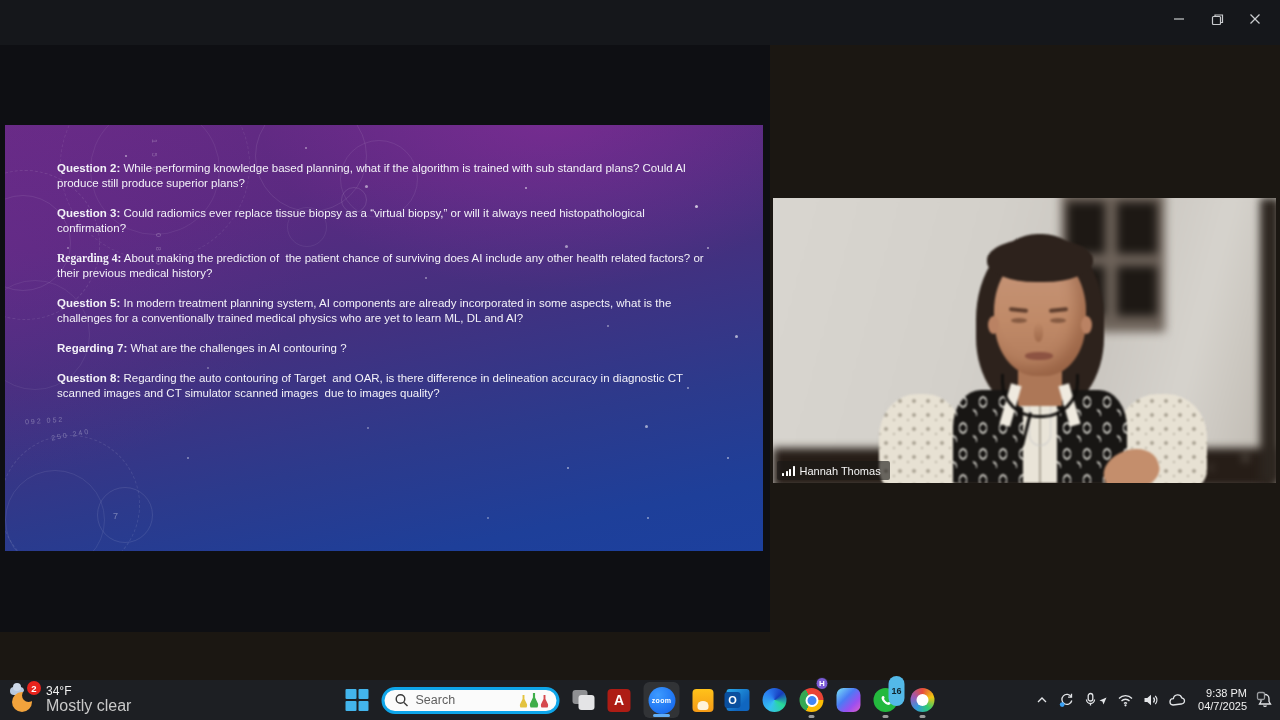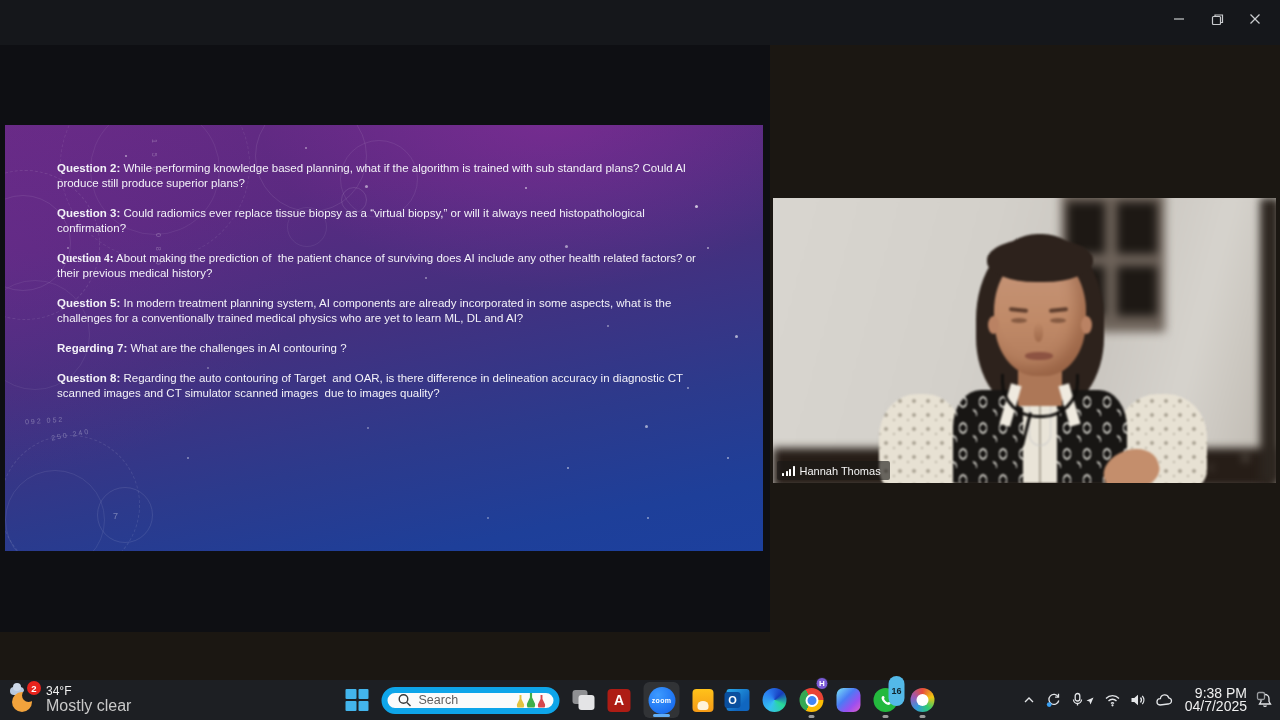--- a/index.html
+++ b/index.html
@@ -110,21 +110,21 @@
   #weather .wtxt div:last-child { font-size:16px; color:#c9c9c9; line-height:14px; }
 
   #centericons { position:absolute; left:50%; top:0; height:40px; transform:translateX(-50%);
     display:flex; align-items:center; gap:13px; }
   .tb-app { position:relative; height:40px; display:flex; align-items:center; justify-content:center; }
   .dotind { position:absolute; bottom:2px; left:50%; transform:translateX(-50%); width:6px; height:3px;
     border-radius:2px; background:#9b9b9b; }
   .start { width:23px; height:23px; display:grid; grid-template-columns:11px 11px; grid-gap:1.5px; }
   .start i { background:#43b5ec; width:10.5px; height:10.5px; border-radius:1px; }
   .searchpill { position:relative; width:178px; height:27px; border-radius:14px; background:#fbfbfb;
-    display:flex; align-items:center; padding:0 8px 0 10px; border:6px solid #0ea5e9; }
+    display:flex; align-items:center; padding:0 8px 0 10px; border:3px solid #0ea5e9; }
   .searchpill svg { flex:none; }
   .searchpill input { flex:1; min-width:0; border:none; outline:none; background:transparent;
     font-size:12.5px; color:#444; margin-left:7px; font-family:"Liberation Sans",sans-serif; }
   .searchpill input::placeholder { color:#5f5f5f; }
   .flasks { display:flex; align-items:flex-end; gap:2px; }
   .flask { width:8px; height:13px; clip-path:polygon(38% 0,62% 0,62% 34%,100% 82%,88% 100%,12% 100%,0 82%,38% 34%); }
   .tv { position:relative; width:22px; height:20px; }
   .tv i { position:absolute; border-radius:3px; }
   .tv i:first-child { left:0; top:0; width:15px; height:14px; background:#8f9093; }
   .tv i:last-child { left:6px; top:5px; width:16px; height:15px; background:#e4e4e6; }
@@ -162,21 +162,21 @@
   .wabadge { position:absolute; right:-7px; top:-4px; min-width:16px; height:30px; border-radius:8px;
     background:#53b9e8; color:#10262e; font-size:9px; font-weight:700; display:flex; align-items:center;
     justify-content:center; padding:0 2px; z-index:2;text-align:center; }
   .photos { position:relative; width:24px; height:24px; border-radius:50%;
     background:conic-gradient(#e74c3c,#f1c40f,#2ecc71,#3498db,#9b59b6,#e74c3c); }
   .photos::after { content:''; position:absolute; inset:6px; border-radius:50%; background:#fff; }
 
   #tray { position:absolute; right:6px; top:0; height:40px; display:flex; align-items:center; gap:9px; }
   .trayic { display:flex; align-items:center; justify-content:center; }
   .trayic svg { stroke:#e3e5e8; stroke-width:1.3; fill:none; }
-  #clock { text-align:right; color:#f0f0f0; font-size:14px; line-height:13.5px; margin-left:3px; } 
+  #clock { text-align:right; color:#f0f0f0; font-size:11px; line-height:13.5px; margin-left:3px; } 
 </style>
 </head>
 <body>
 
 <div id="screen">
 
   <div id="titlebar">
     <div class="winctl" style="right:82px">
       <svg width="12" height="12">
           <line x1="1" y1="6" x2="11" y2="6"></line>
@@ -215,21 +215,21 @@
       <div class="stars2"></div>
       <div class="deconum" style="left:20px;top:292px;transform:rotate(-4deg)">092  052</div>
       <div class="deconum" style="left:46px;top:306px;transform:rotate(-10deg)">250  240</div>
       <div class="deconum" style="left:108px;top:386px;font-size:9px;opacity:.35">7</div>
       <div class="deconum vertnum" style="left:150px;top:108px">0 8 0</div>
       <div class="deconum vertnum" style="left:146px;top:14px">1 5 0</div>
 
       <div id="qwrap">
           <p class="q"><b class="ql">Question 2:</b> While performing knowledge based planning, what if the algorithm is trained with sub standard plans? Could AI produce still produce superior plans?</p>
           <p class="q"><b class="ql">Question 3:</b> Could radiomics ever replace tissue biopsy as a “virtual biopsy,” or will it always need histopathological confirmation?</p>
-          <p class="q"><b class="ql serif">Question 4:</b> About making the prediction of  the patient chance of surviving does AI include any other health related factors? or their previous medical history?</p>
+          <p class="q"><b class="ql serif">Regarding 4:</b> About making the prediction of  the patient chance of surviving does AI include any other health related factors? or their previous medical history?</p>
           <p class="q"><b class="ql">Question 5:</b> In modern treatment planning system, AI components are already incorporated in some aspects, what is the challenges for a conventionally trained medical physics who are yet to learn ML, DL and AI?</p>
           <p class="q"><b class="ql">Regarding 7:</b> What are the challenges in AI contouring ?</p>
           <p class="q"><b class="ql">Question 8:</b> Regarding the auto contouring of Target  and OAR, is there difference in delineation accuracy in diagnostic CT  scanned images and CT simulator scanned images  due to images quality?</p>
         </div>
     </div>
   </div>
 
   <div id="video">
     <div class="vbg"></div>
     <div class="vwin">

